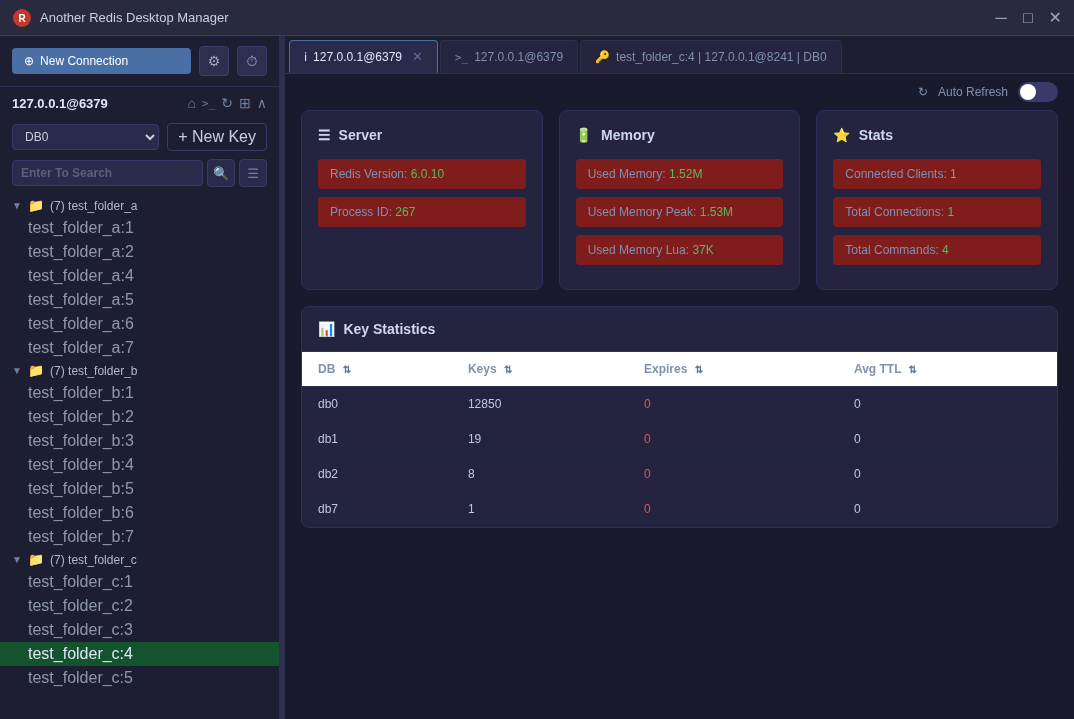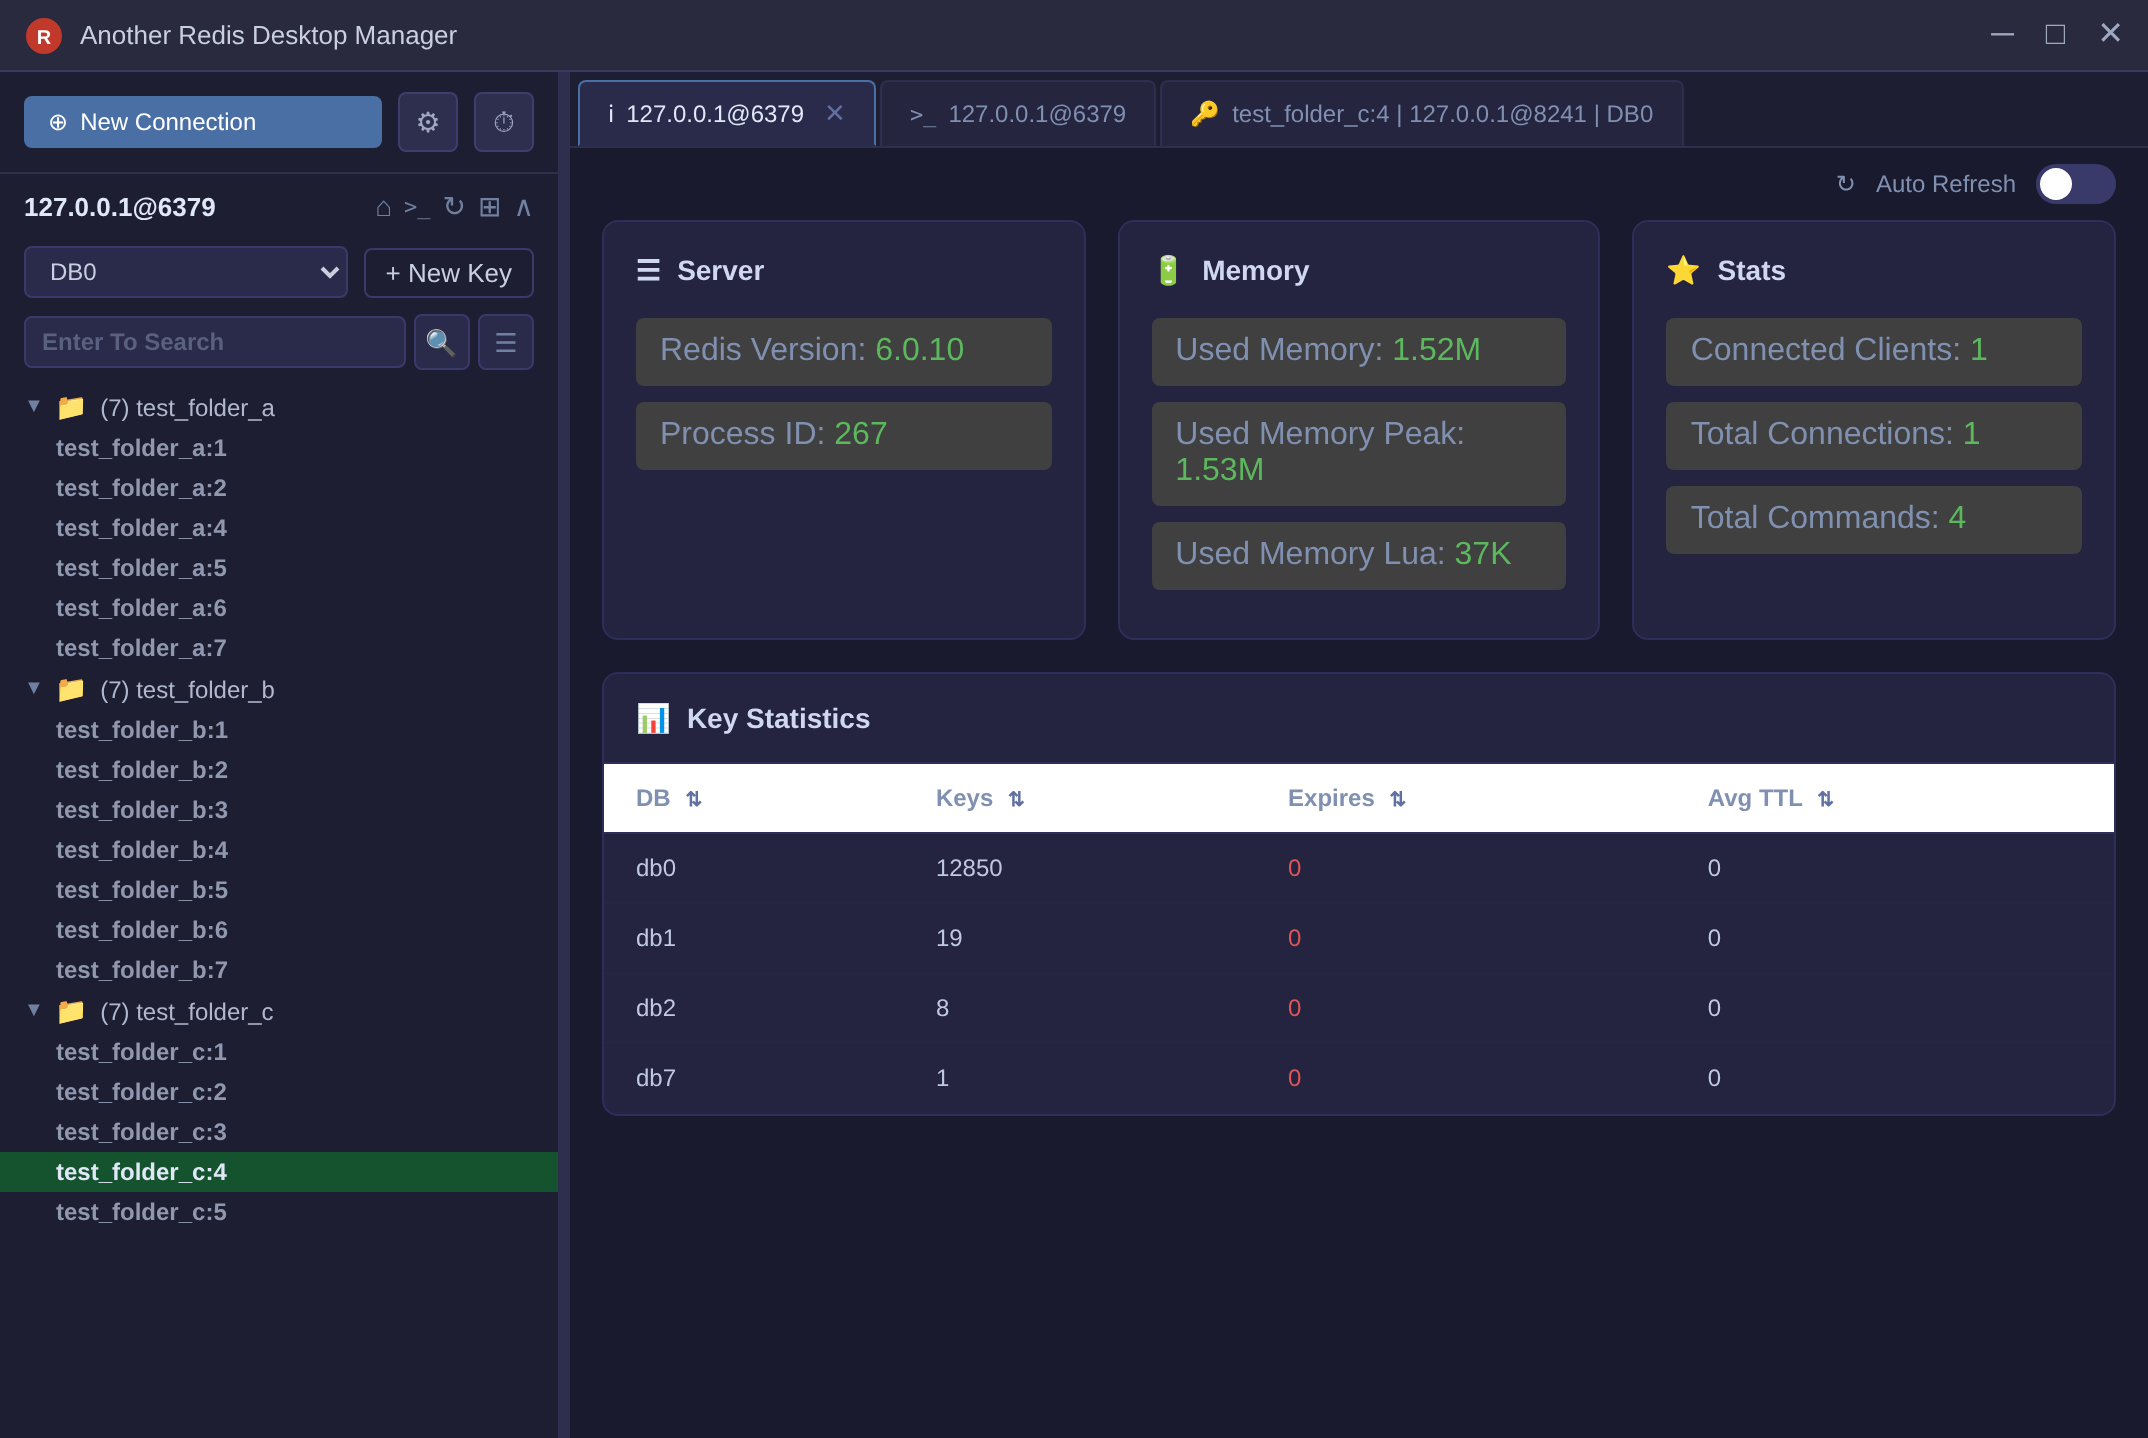--- a/index.html
+++ b/index.html
@@ -132,21 +132,21 @@
       font-size: 12px;
       cursor: pointer;
       flex: 1;
     }
     .new-key-btn {
       background: transparent;
       border: 1px solid #3a3a6a;
       color: #c8d0e0;
       border-radius: 4px;
       padding: 4px 10px;
-      font-size: 13px;
+      font-size: 16px;
       cursor: pointer;
       display: flex;
       align-items: center;
       gap: 4px;
     }
 
     .search-row {
       padding: 4px 12px;
       display: flex;
       gap: 4px;
@@ -196,22 +196,21 @@
       font-size: 12px;
     }
     .folder-item .folder-icon { color: #7080a0; font-size: 13px; }
     .folder-item .folder-arrow { color: #7080a0; font-size: 10px; }
 
     .key-item {
       display: flex;
       padding: 3px 12px 3px 28px;
       cursor: pointer;
       color: #9098b0;
-      font-size: 12px;
-      font-weight: bold;
+      font-size: 16px;
     }
     .key-item.active { background: #14532d; color: #e0e8f8; }
 
     
     .content {
       flex: 1;
       display: flex;
       flex-direction: column;
       background: #1a1a2e;
       overflow: hidden;
@@ -303,25 +302,25 @@
     .card-title {
       font-size: 14px;
       color: #d0d8f0;
       font-weight: 600;
       margin-bottom: 16px;
       display: flex;
       align-items: center;
       gap: 8px;
     }
     .stat-row {
-      background: #404040;
+      background: #7f1d1d;
       border-radius: 4px;
       padding: 8px 12px;
       margin-bottom: 8px;
-      font-size: 16px;
+      font-size: 12px;
       color: #8090b0;
     }
     .stat-row span.val { color: #5cb85c; }
 
     
     .stats-section {
       margin: 0 16px;
       background: #242440;
       border: 1px solid #2e2e5a;
       border-radius: 8px;

